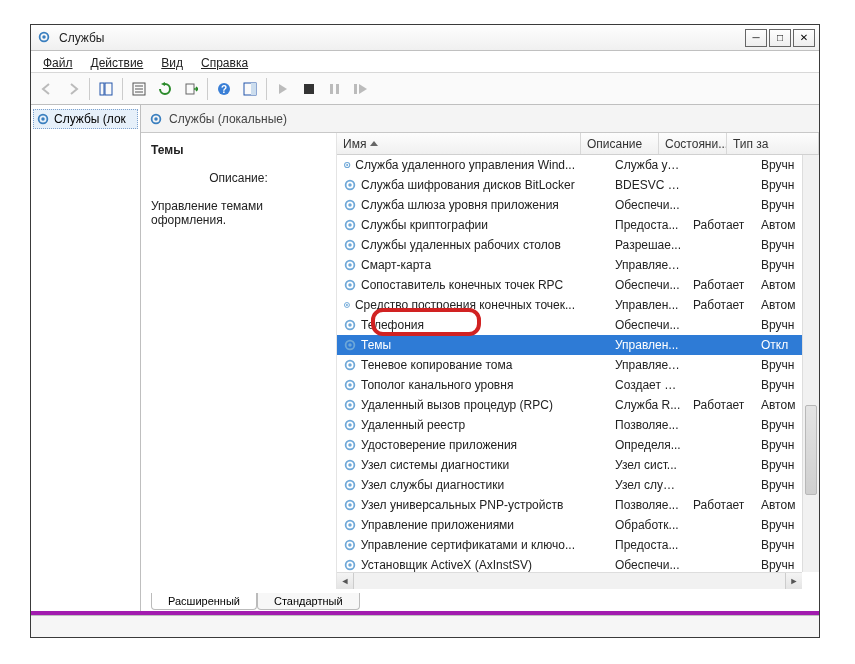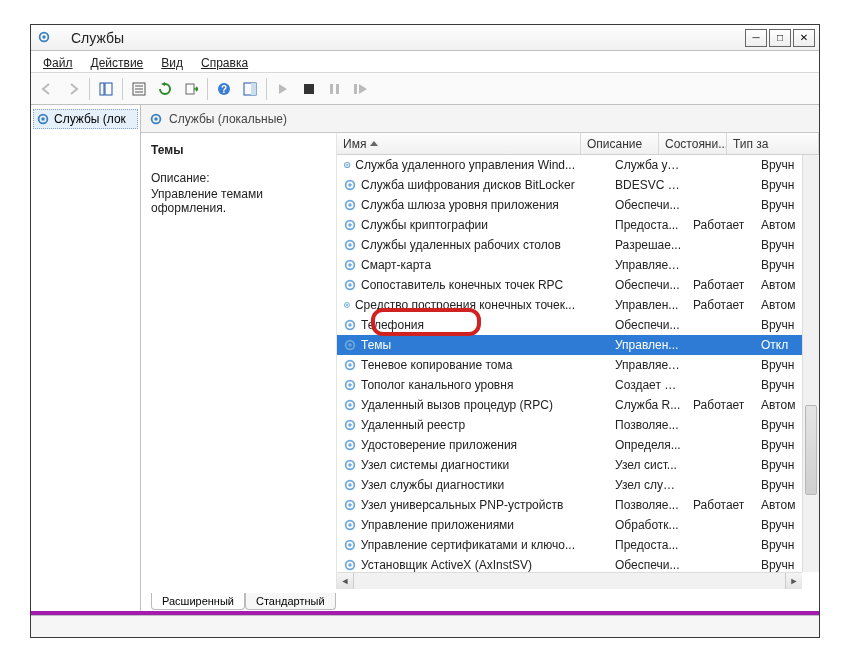--- a/index.html
+++ b/index.html
@@ -28,21 +28,21 @@
     display: flex;
     align-items: center;
     background: linear-gradient(#fefefe, #f0f0f0);
     border-bottom: 1px solid #c0c0c0;
     padding: 0 4px;
   }
   .titlebar .app-icon {
     width: 16px; height: 16px;
     margin: 0 6px 0 2px;
   }
-  .titlebar .title { flex: 1; font-size: 14px; color: #222; margin-left: 12px; }
+  .titlebar .title { flex: 1; font-size: 12px; color: #222; }
   .winbtn {
     width: 22px; height: 18px;
     border: 1px solid #666;
     margin-left: 2px;
     display: flex; align-items: center; justify-content: center;
     background: linear-gradient(#fefefe, #eee);
     font-size: 10px;
   }
   .menubar {
     height: 22px;
@@ -114,21 +114,21 @@
     display: flex;
     min-height: 0;
   }
   .detail-pane {
     width: 196px;
     padding: 10px 10px 10px 10px;
     border-right: 1px solid #e4e4e4;
     color: #222;
   }
   .detail-pane .sel-name { font-weight: bold; margin-bottom: 14px; }
-  .detail-pane .lbl { margin-bottom: 2px; }
+  .detail-pane .lbl { margin-bottom: 14px; text-align: center; }
   .list-pane {
     flex: 1;
     display: flex;
     flex-direction: column;
     min-width: 0;
     position: relative;
   }
   .columns {
     height: 22px;
     display: flex;
@@ -206,21 +206,21 @@
   .tabs {
     height: 22px;
     display: flex; align-items: flex-end;
     padding: 0 6px;
     background: #fff;
   }
   .tab {
     border: 1px solid #bbb;
     border-top: none;
     border-radius: 0 0 4px 4px;
-    padding: 2px 10px;
+    padding: 2px 16px;
     margin-right: 0px;
     background: #f7f7f7;
     font-size: 11px;
     position: relative;
     top: -1px;
   }
   .tab.active { background: #fff; }
   .statusbar {
     height: 22px;
     border-top: 1px solid #bfbfbf;

